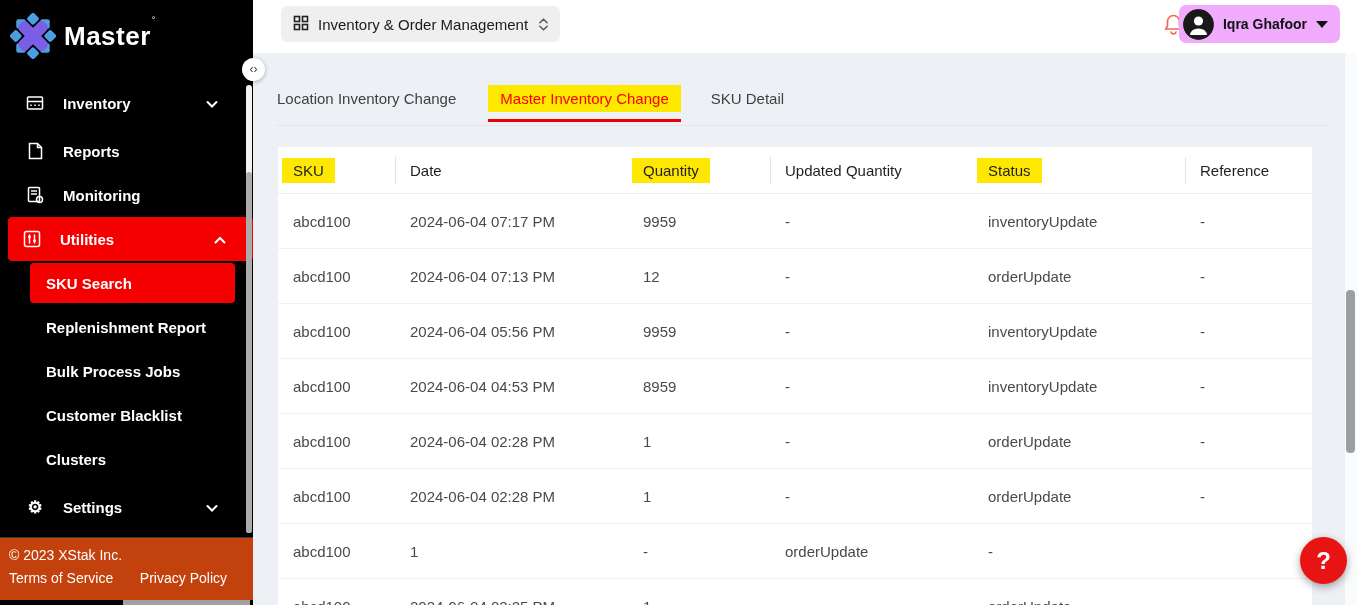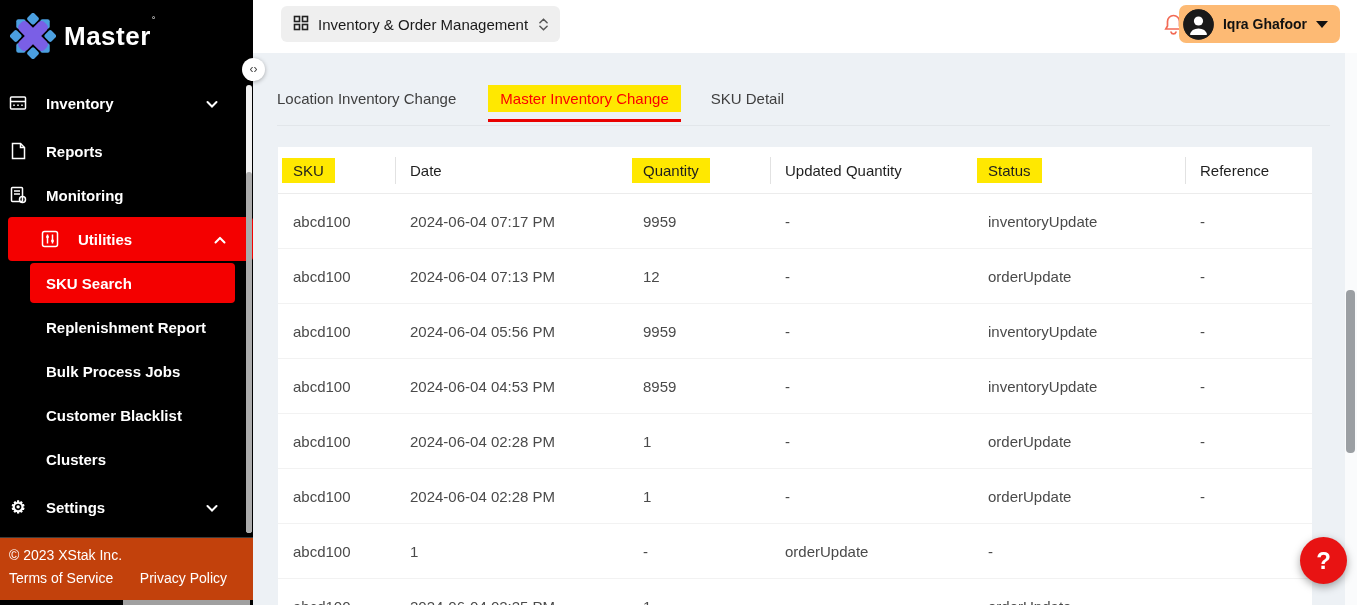--- a/index.html
+++ b/index.html
@@ -5,26 +5,26 @@
   * { margin:0; padding:0; box-sizing:border-box; }
   html,body { width:1357px; height:605px; overflow:hidden; }
   body { font-family:"Liberation Sans", sans-serif; background:#edf1f5; position:relative; }
 
   
   .sidebar { position:absolute; left:0; top:0; width:253px; height:605px; background:#000; z-index:30; }
   .logo-row { display:flex; align-items:center; gap:8px; padding:10px 0 0 10px; height:62px; }
   .logo-text { color:#fff; font-size:26px; font-weight:bold; letter-spacing:.5px; }
   .logo-tm { color:#fff; font-size:9px; vertical-align:top; position:relative; top:-6px; left:1px; }
   .nav { position:absolute; top:81px; left:0; width:253px; }
-  .nav-item { height:44px; display:flex; align-items:center; gap:18px; padding-left:8px; color:#fff;
+  .nav-item { height:44px; display:flex; align-items:center; gap:18px; padding-left:25px; color:#fff;
               font-size:15px; font-weight:bold; cursor:pointer; position:relative; }
   .nav-item .nav-ic { width:20px; display:flex; justify-content:center; }
   .nav-item .chev { position:absolute; right:35px; top:50%; transform:translateY(-50%); }
   .nav-item.mt4 { margin-top:4px; }
-  .nav-item.red { background:#f40000; border-radius:4px; margin-left:8px; margin-right:0; padding-left:32px; }
+  .nav-item.red { background:#f40000; border-radius:4px; margin-left:8px; margin-right:0; padding-left:14px; }
   .nav-item.red .chev { right:27px; }
   .sub-item { height:44px; display:flex; align-items:center; color:#fff; font-size:15px; font-weight:bold;
               padding-left:46px; cursor:pointer; }
   .sub-item.red { background:#f40000; border-radius:4px; margin:2px 18px 2px 30px; padding-left:16px; height:40px; }
   .gear-glyph { font-size:17px; color:#fff; line-height:1; }
   .sb-scroll-track { position:absolute; right:1px; top:85px; width:6px; height:448px; background:#f1f1f1; border-radius:3px; }
   .sb-scroll-thumb { position:absolute; right:1px; top:172px; width:6px; height:361px; background:#ababab; border-radius:3px; }
   .sb-hscroll { position:absolute; left:123px; bottom:0; width:127px; height:5px; background:#a0a0a0; }
   .sb-footer { position:absolute; left:0; bottom:5px; width:253px; height:63px; border-top:1px solid #3c3c3c;
                background:#c2410c; color:#fff; padding:9px 10px 0 9px; }
@@ -32,21 +32,21 @@
   .sb-footer .links { display:flex; justify-content:space-between; font-size:14px; padding-right:16px; }
   .sb-footer a { color:#fff; text-decoration:none; }
 
   
   .topbar { position:absolute; left:253px; top:0; width:1104px; height:53px; background:#fff; z-index:10; }
   .app-select { position:absolute; left:28px; top:6px; height:36px; background:#efefef; border:none; border-radius:6px;
                 display:flex; align-items:center; gap:9px; padding:0 12px; font-size:15px; color:#1a1a1a; cursor:pointer;
                 font-family:"Liberation Sans", sans-serif; }
   .updown { display:flex; flex-direction:column; gap:1px; margin-left:2px; }
   .bell-btn { position:absolute; left:908px; top:13px; width:24px; height:24px; background:none; border:none; cursor:pointer; }
-  .user-pill { position:absolute; right:17px; top:5px; height:38px; background:#fdba74; border:none; border-radius:7px;
+  .user-pill { position:absolute; right:17px; top:5px; height:38px; background:#f0abfc; border:none; border-radius:7px;
                display:flex; align-items:center; gap:9px; padding:0 12px 0 4px; cursor:pointer;
                font-family:"Liberation Sans", sans-serif; }
   .user-name { font-size:14px; font-weight:600; color:#111; }
   .caret-down { width:0; height:0; border-left:6px solid transparent; border-right:6px solid transparent; border-top:7px solid #111; }
 
   
   .content { position:absolute; left:253px; top:53px; width:1104px; height:552px; background:#edf1f5; }
   .collapse-btn { position:absolute; left:-11px; top:5px; width:23px; height:23px; border-radius:50%; background:#fff;
                   border:none; box-shadow:0 1px 4px rgba(0,0,0,.3); color:#444; font-size:12px; line-height:21px;
                   text-align:center; cursor:pointer; z-index:40; padding:0; }

